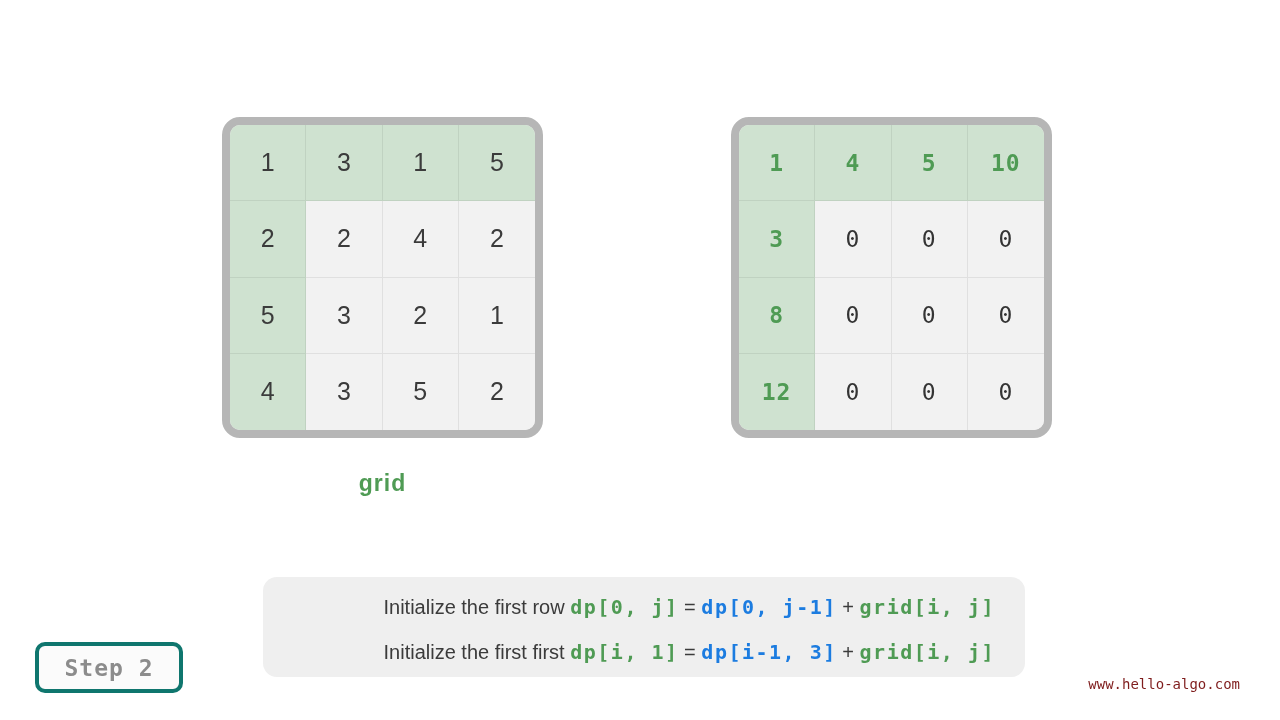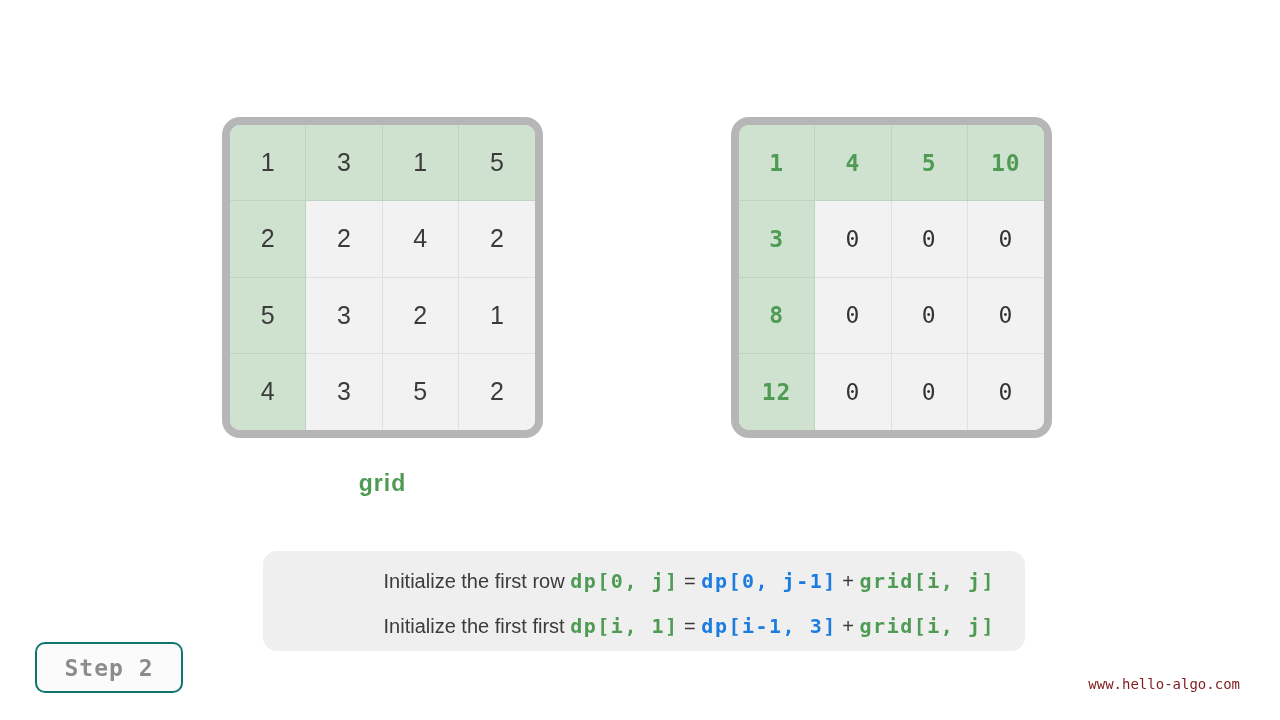--- a/index.html
+++ b/index.html
@@ -57,21 +57,21 @@
     font-family: Liberation Sans, sans-serif;
     font-weight: bold; font-size: 23px;
     color: #4f9b54; letter-spacing: 1px;
   }
   .table-label.grid-pos { left: 222px; top: 470px; }
   .table-label.dp-pos   { left: 731px; top: 470px; }
 
   
   .caption {
     position: absolute;
-    left: 263px; top: 551px;
+    left: 263px; top: 577px;
     width: 762px; height: 100px;
     box-sizing: border-box;
     background: #efefef;
     border-radius: 14px;
     display: flex; flex-direction: column; justify-content: center;
     text-align: right;
     padding: 6px 30px 0 0;
     font-size: 20px; color: #3b3b3b;
     line-height: 45px;
     white-space: pre;
@@ -84,21 +84,21 @@
   .code.green { color: #4f9b54; }
   .code.blue  { color: #1c7ce0; }
 
   
   .step-badge {
     position: absolute;
     left: 35px; top: 642px;
     width: 148px; height: 51px;
     box-sizing: border-box;
     background: #fbfbfb;
-    border: 2px solid #0f766e;
+    border: 4px solid #0f766e;
     border-radius: 10px;
     display: flex; align-items: center; justify-content: center;
     font-family: "DejaVu Sans Mono", monospace;
     font-weight: bold; font-size: 23px;
     color: #8c8c8c; letter-spacing: 1px;
   }
 
   
   .watermark {
     position: absolute;

